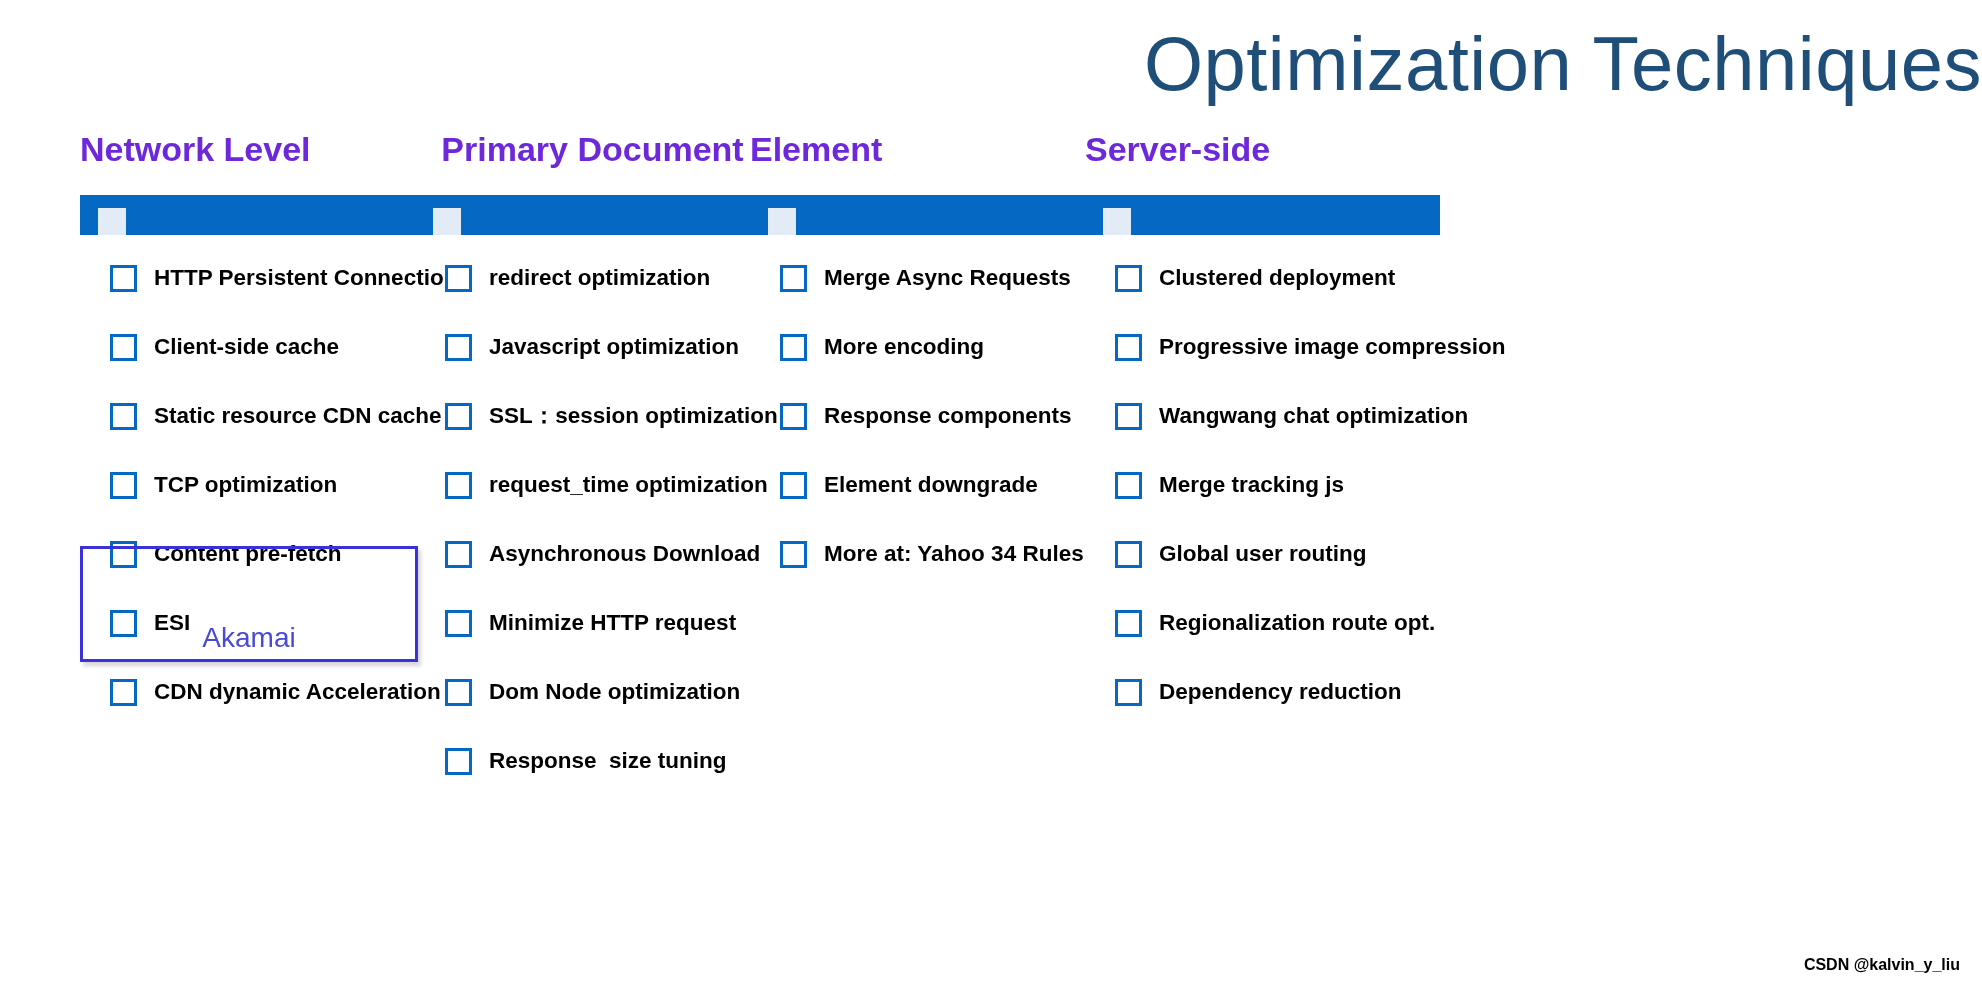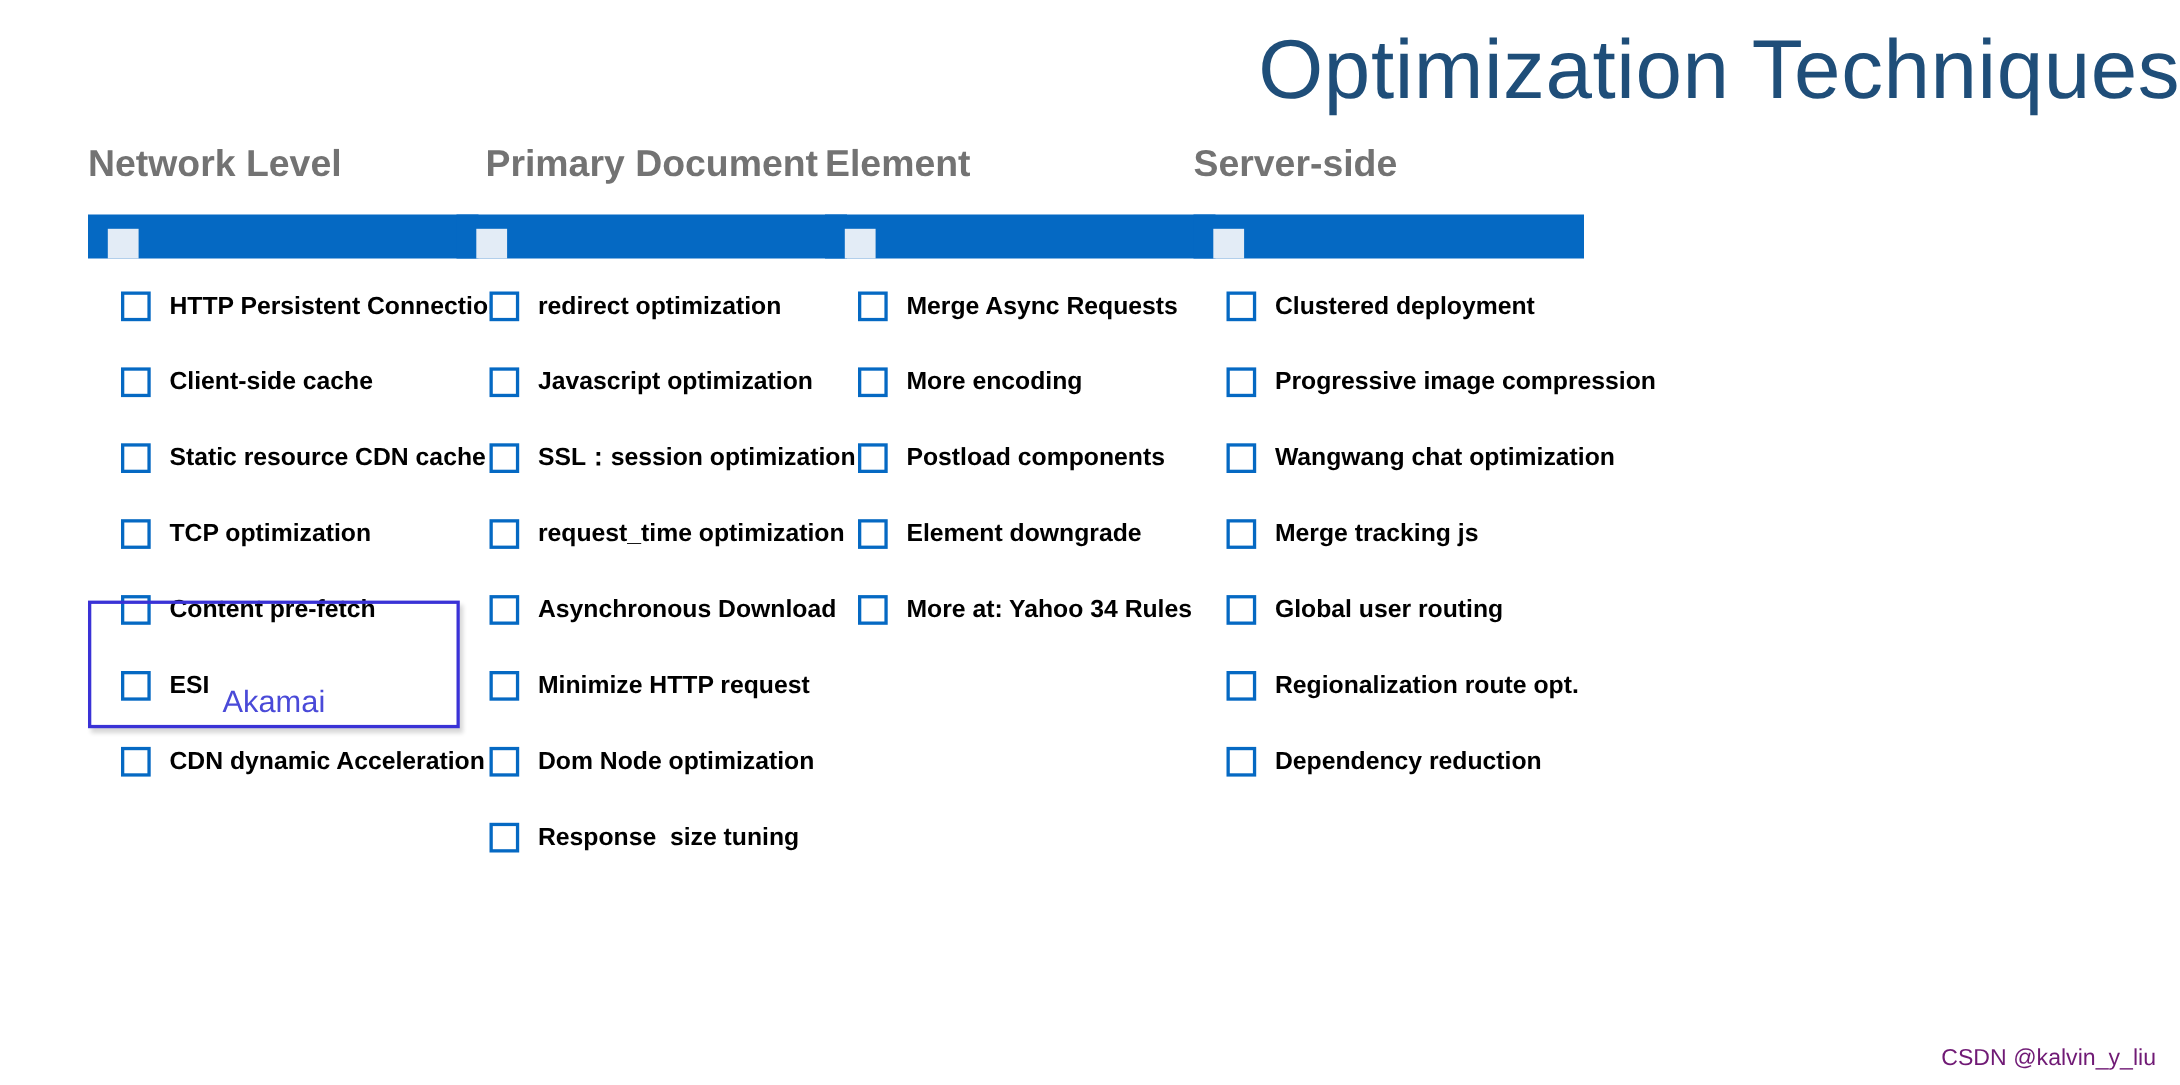--- a/index.html
+++ b/index.html
@@ -43,21 +43,21 @@
   }
 
   .column {
     position: absolute;
     top: 0;
   }
 
   .col-head {
     font-size: 34px;
     font-weight: 700;
-    color: #737373;
+    color: #6d28d9;
     line-height: 1.0;
     white-space: pre;
     height: 44px;
   }
 
   .col-bar {
     position: relative;
     margin-top: 19px;
     height: 40px;
     background: #0569c3;
@@ -124,23 +124,23 @@
     color: #4a4ad8;
     line-height: 1.0;
     white-space: pre;
   }
 
   
   .watermark {
     position: absolute;
     right: 22px;
     bottom: 12px;
-    font-size: 21px;
-    color: #701a75;
-    font-weight: 400;
+    font-size: 16px;
+    color: #000000;
+    font-weight: 700;
     white-space: pre;
   }
 </style>
 </head>
 <body>
 
 <div class="slide">
 
   <div class="title">Optimization Techniques</div>
 
@@ -230,21 +230,21 @@
           <div class="item">
             <div class="checkbox"></div>
             <div class="item-label">Merge Async Requests</div>
           </div>
           <div class="item">
             <div class="checkbox"></div>
             <div class="item-label">More encoding</div>
           </div>
           <div class="item">
             <div class="checkbox"></div>
-            <div class="item-label">Postload components</div>
+            <div class="item-label">Response components</div>
           </div>
           <div class="item">
             <div class="checkbox"></div>
             <div class="item-label">Element downgrade</div>
           </div>
           <div class="item">
             <div class="checkbox"></div>
             <div class="item-label">More at: Yahoo 34 Rules</div>
           </div>
         </div>

